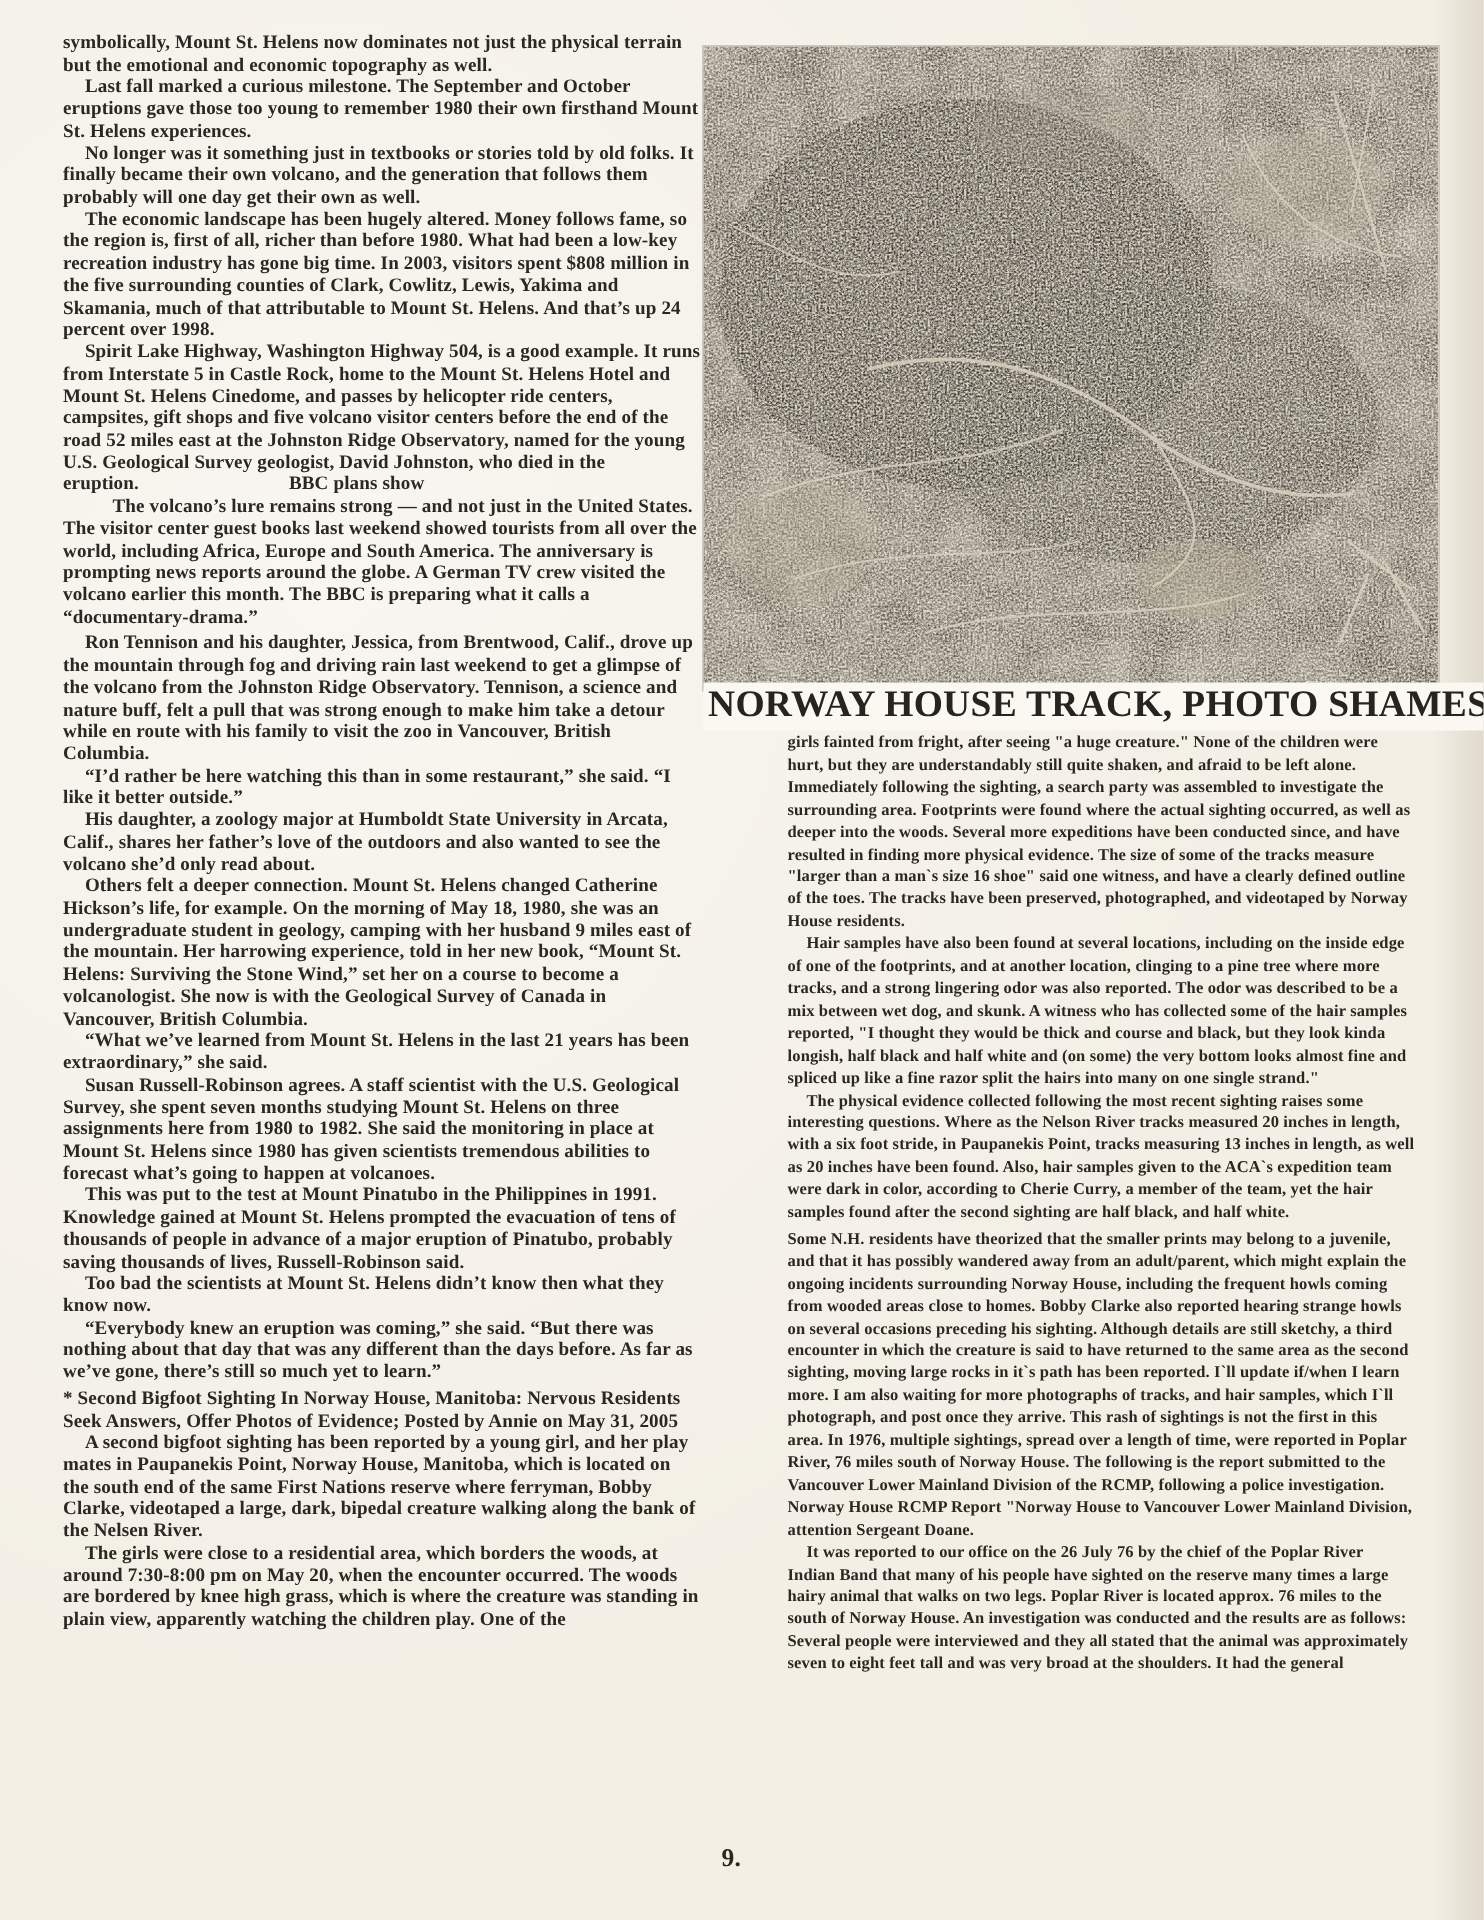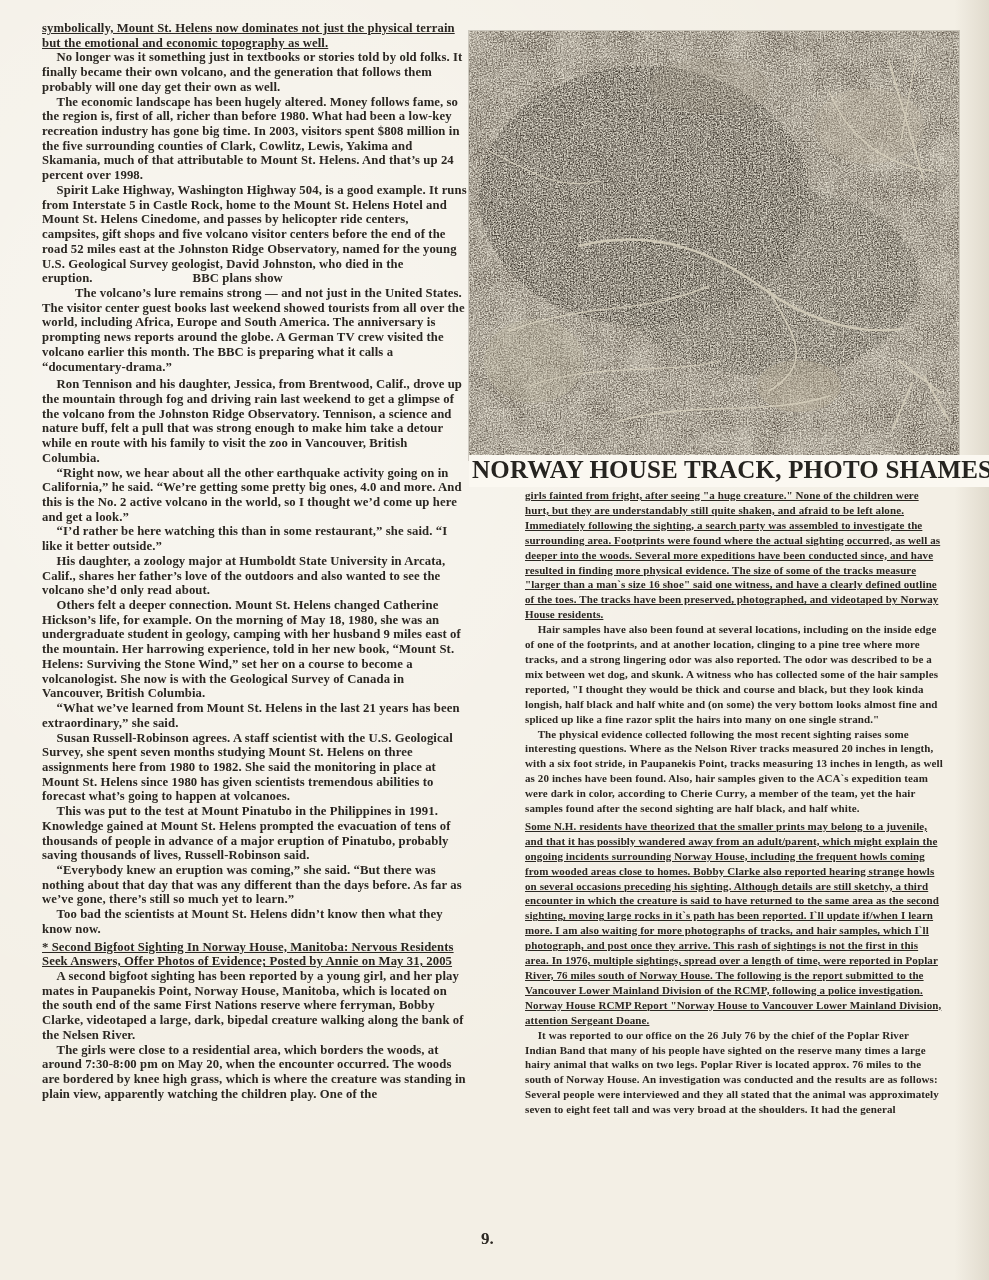--- a/index.html
+++ b/index.html
@@ -7,55 +7,55 @@
     width:989px;height:1280px;position:relative;overflow:hidden;
     background:
       radial-gradient(ellipse at 22% 30%, rgba(255,255,255,0.45), rgba(255,255,255,0) 62%),
       linear-gradient(90deg, rgba(0,0,0,0) 96.5%, rgba(176,165,142,0.28)),
       #f3efe5;
     font-family:"Liberation Serif","DejaVu Serif",serif;
     font-weight:bold;color:#2b2722;letter-spacing:0.1px;
   }
   .col{position:absolute;text-align:left;}
   .col p{margin:0;text-indent:1.15em;}
-  .col p.flush{text-indent:0;text-decoration:underline;}
+  .col p.flush{text-indent:0;}
   .col p.deep{text-indent:2.6em;}
   .col p.gap{margin-top:3px;}
   .col-left{left:42px;top:21px;width:425px;font-size:12.7px;line-height:14.72px;}
   .col-right{left:525px;top:488px;width:418px;font-size:11px;line-height:14.9px;}
   .aside{margin-left:100px;}
   .photo{position:absolute;left:469px;top:31px;width:490px;height:429px;box-shadow:0 0 0 1px rgba(90,82,66,0.25);}
   .photo svg{display:block;}
   .caption-row{position:absolute;left:469px;top:457px;height:27px;display:flex;align-items:center;}
   .caption-strip{
     background:#fbf8f1;padding:1px 8px 3px 3px;white-space:nowrap;
     font-size:25px;font-weight:bold;color:#262420;letter-spacing:0.2px;
   }
   .fragment{width:18px;height:21px;background:#4a4438;margin-left:1px;transform:skewY(-5deg);}
   .page-number{position:absolute;left:481px;top:1229px;font-size:17px;font-weight:bold;color:#2b2722;}
 </style>
 </head>
 <body>
 
 <div class="col col-left">
     <p class="flush">symbolically, Mount St. Helens now dominates not just the physical terrain but the emotional and economic topography as well.</p>
+    <p>Last fall marked a curious milestone. The September and October eruptions gave those too young to remember 1980 their own firsthand Mount St. Helens experiences.</p>
     <p>No longer was it something just in textbooks or stories told by old folks. It finally became their own volcano, and the generation that follows them probably will one day get their own as well.</p>
     <p>The economic landscape has been hugely altered. Money follows fame, so the region is, first of all, richer than before 1980. What had been a low-key recreation industry has gone big time. In 2003, visitors spent $808 million in the five surrounding counties of Clark, Cowlitz, Lewis, Yakima and Skamania, much of that attributable to Mount St. Helens. And that’s up 24 percent over 1998.</p>
     <p>Spirit Lake Highway, Washington Highway 504, is a good example. It runs from Interstate 5 in Castle Rock, home to the Mount St. Helens Hotel and Mount St. Helens Cinedome, and passes by helicopter ride centers, campsites, gift shops and five volcano visitor centers before the end of the road 52 miles east at the Johnston Ridge Observatory, named for the young U.S. Geological Survey geologist, David Johnston, who died in the eruption.<span class="aside">BBC plans show</span></p>
     <p class="deep">The volcano’s lure remains strong — and not just in the United States. The visitor center guest books last weekend showed tourists from all over the world, including Africa, Europe and South America. The anniversary is prompting news reports around the globe. A German TV crew visited the volcano earlier this month. The BBC is preparing what it calls a “documentary-drama.”</p>
     <p class="gap">Ron Tennison and his daughter, Jessica, from Brentwood, Calif., drove up the mountain through fog and driving rain last weekend to get a glimpse of the volcano from the Johnston Ridge Observatory. Tennison, a science and nature buff, felt a pull that was strong enough to make him take a detour while en route with his family to visit the zoo in Vancouver, British Columbia.</p>
-    <p>“Right now, we hear about all the other earthquake activity going on in California,” he said. “We’re getting some pretty big ones, 4.0 and more. And this is the No. 2 active volcano in the world, so I thought we’d come up here and get a look.”</p>
     <p>“I’d rather be here watching this than in some restaurant,” she said. “I like it better outside.”</p>
     <p>His daughter, a zoology major at Humboldt State University in Arcata, Calif., shares her father’s love of the outdoors and also wanted to see the volcano she’d only read about.</p>
     <p>Others felt a deeper connection. Mount St. Helens changed Catherine Hickson’s life, for example. On the morning of May 18, 1980, she was an undergraduate student in geology, camping with her husband 9 miles east of the mountain. Her harrowing experience, told in her new book, “Mount St. Helens: Surviving the Stone Wind,” set her on a course to become a volcanologist. She now is with the Geological Survey of Canada in Vancouver, British Columbia.</p>
     <p>“What we’ve learned from Mount St. Helens in the last 21 years has been extraordinary,” she said.</p>
     <p>Susan Russell-Robinson agrees. A staff scientist with the U.S. Geological Survey, she spent seven months studying Mount St. Helens on three assignments here from 1980 to 1982. She said the monitoring in place at Mount St. Helens since 1980 has given scientists tremendous abilities to forecast what’s going to happen at volcanoes.</p>
     <p>This was put to the test at Mount Pinatubo in the Philippines in 1991. Knowledge gained at Mount St. Helens prompted the evacuation of tens of thousands of people in advance of a major eruption of Pinatubo, probably saving thousands of lives, Russell-Robinson said.</p>
+    <p>Too bad the scientists at Mount St. Helens didn’t know then what they know now.</p>
     <p>“Everybody knew an eruption was coming,” she said. “But there was nothing about that day that was any different than the days before. As far as we’ve gone, there’s still so much yet to learn.”</p>
-    <p>Too bad the scientists at Mount St. Helens didn’t know then what they know now.</p>
     <p class="flush gap header">* Second Bigfoot Sighting In Norway House, Manitoba: Nervous Residents Seek Answers, Offer Photos of Evidence; Posted by Annie on May 31, 2005</p>
     <p>A second bigfoot sighting has been reported by a young girl, and her play mates in Paupanekis Point, Norway House, Manitoba, which is located on the south end of the same First Nations reserve where ferryman, Bobby Clarke, videotaped a large, dark, bipedal creature walking along the bank of the Nelsen River.</p>
     <p>The girls were close to a residential area, which borders the woods, at around 7:30-8:00 pm on May 20, when the encounter occurred. The woods are bordered by knee high grass, which is where the creature was standing in plain view, apparently watching the children play. One of the</p>
   </div>
 
 <div class="photo">
   <svg width="490" height="429" viewBox="0 0 490 429" preserveAspectRatio="none">
     <defs>
       <filter id="patch" x="0" y="0" width="100%" height="100%">
         <feTurbulence type="fractalNoise" baseFrequency="0.035" numOctaves="3" seed="4" stitchTiles="stitch"></feTurbulence>

